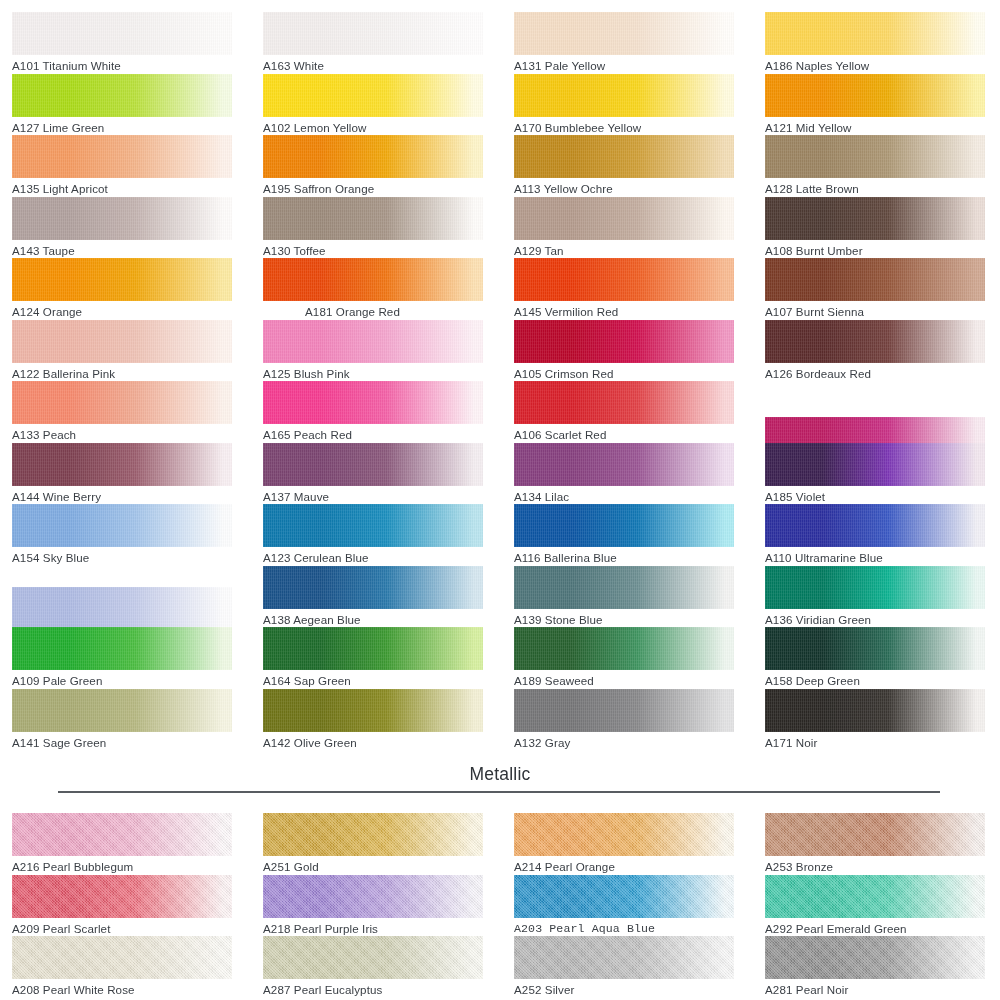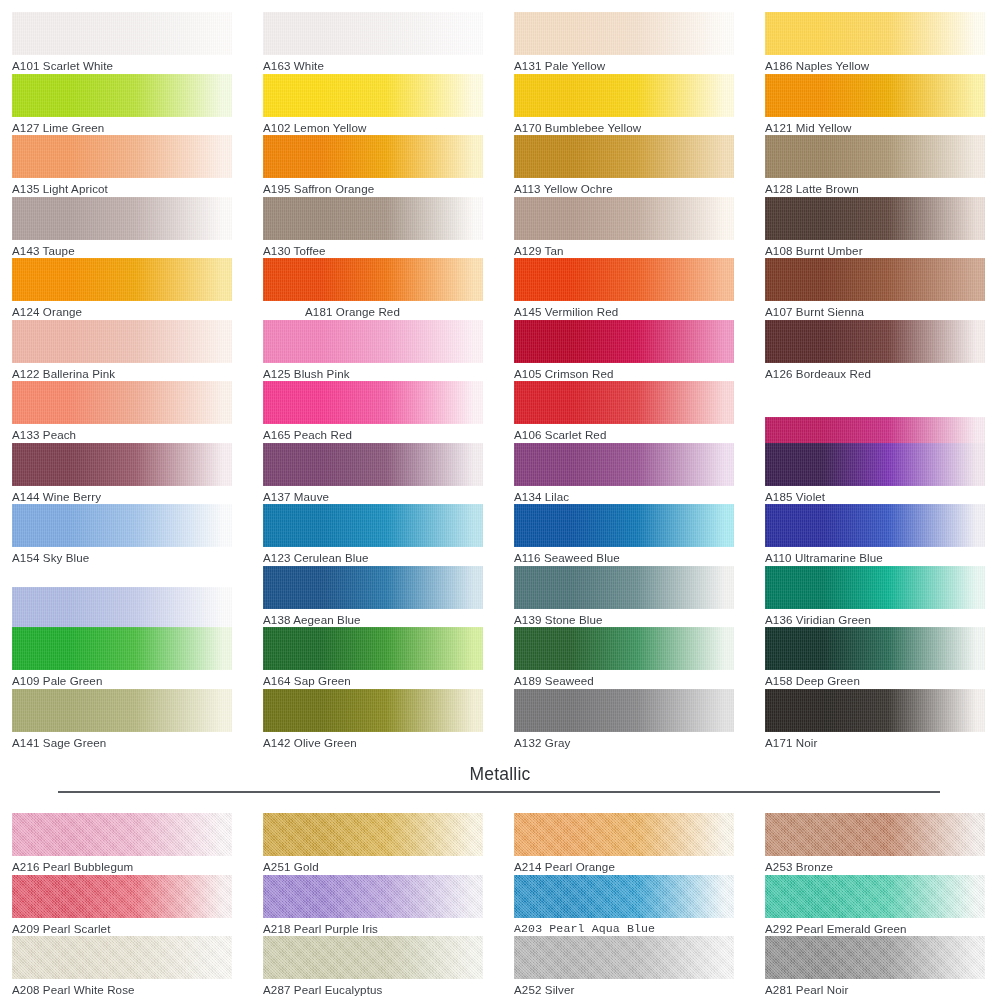--- a/index.html
+++ b/index.html
@@ -94,21 +94,21 @@
 </head>
 <body>
 
 <div id="sheet">
     <div class="grid" style="top: 12px;">
       <div class="cell" style="left: 12px; top: 0px;">
         <div class="swatch" style="height: 43px; width: 220px;">
           <div class="fill" style="background: linear-gradient(90deg, rgb(242, 238, 238) 0%, rgb(242, 238, 238) 26%, rgb(244, 241, 240) 56%, rgb(253, 252, 251) 96%, rgb(253, 252, 251) 100%);"></div>
           <div class="grain"></div>
         </div>
-        <div class="label" style="color: rgb(58, 63, 69);">A101 Scarlet White</div>
+        <div class="label" style="color: rgb(58, 63, 69);">A101 Titanium White</div>
       </div>
       <div class="cell" style="left: 263px; top: 0px;">
         <div class="swatch" style="height: 43px; width: 220px;">
           <div class="fill" style="background: linear-gradient(90deg, rgb(241, 237, 236) 0%, rgb(241, 237, 236) 26%, rgb(245, 242, 241) 56%, rgb(254, 253, 253) 96%, rgb(254, 253, 253) 100%);"></div>
           <div class="grain"></div>
         </div>
         <div class="label" style="color: rgb(58, 63, 69);">A163 White</div>
       </div>
       <div class="cell" style="left: 514px; top: 0px;">
         <div class="swatch" style="height: 43px; width: 220px;">
@@ -332,21 +332,21 @@
           <div class="fill" style="background: linear-gradient(90deg, rgb(14, 120, 173) 0%, rgb(14, 120, 173) 26%, rgb(28, 143, 190) 56%, rgb(185, 228, 238) 96%, rgb(185, 228, 238) 100%);"></div>
           <div class="grain"></div>
         </div>
         <div class="label" style="color: rgb(58, 63, 69);">A123 Cerulean Blue</div>
       </div>
       <div class="cell" style="left: 514px; top: 492px;">
         <div class="swatch" style="height: 43px; width: 220px;">
           <div class="fill" style="background: linear-gradient(90deg, rgb(13, 85, 163) 0%, rgb(13, 85, 163) 26%, rgb(18, 120, 181) 56%, rgb(173, 234, 242) 96%, rgb(173, 234, 242) 100%);"></div>
           <div class="grain"></div>
         </div>
-        <div class="label" style="color: rgb(58, 63, 69);">A116 Seaweed Blue</div>
+        <div class="label" style="color: rgb(58, 63, 69);">A116 Ballerina Blue</div>
       </div>
       <div class="cell" style="left: 765px; top: 492px;">
         <div class="swatch" style="height: 43px; width: 220px;">
           <div class="fill" style="background: linear-gradient(90deg, rgb(44, 47, 158) 0%, rgb(44, 47, 158) 26%, rgb(59, 90, 196) 56%, rgb(240, 239, 245) 96%, rgb(240, 239, 245) 100%);"></div>
           <div class="grain"></div>
         </div>
         <div class="label" style="color: rgb(58, 63, 69);">A110 Ultramarine Blue</div>
       </div>
       <div class="cell" style="left: 12px; top: 553.5px; margin-top: 21px;">
         <div class="swatch" style="height: 43px; width: 220px;">

